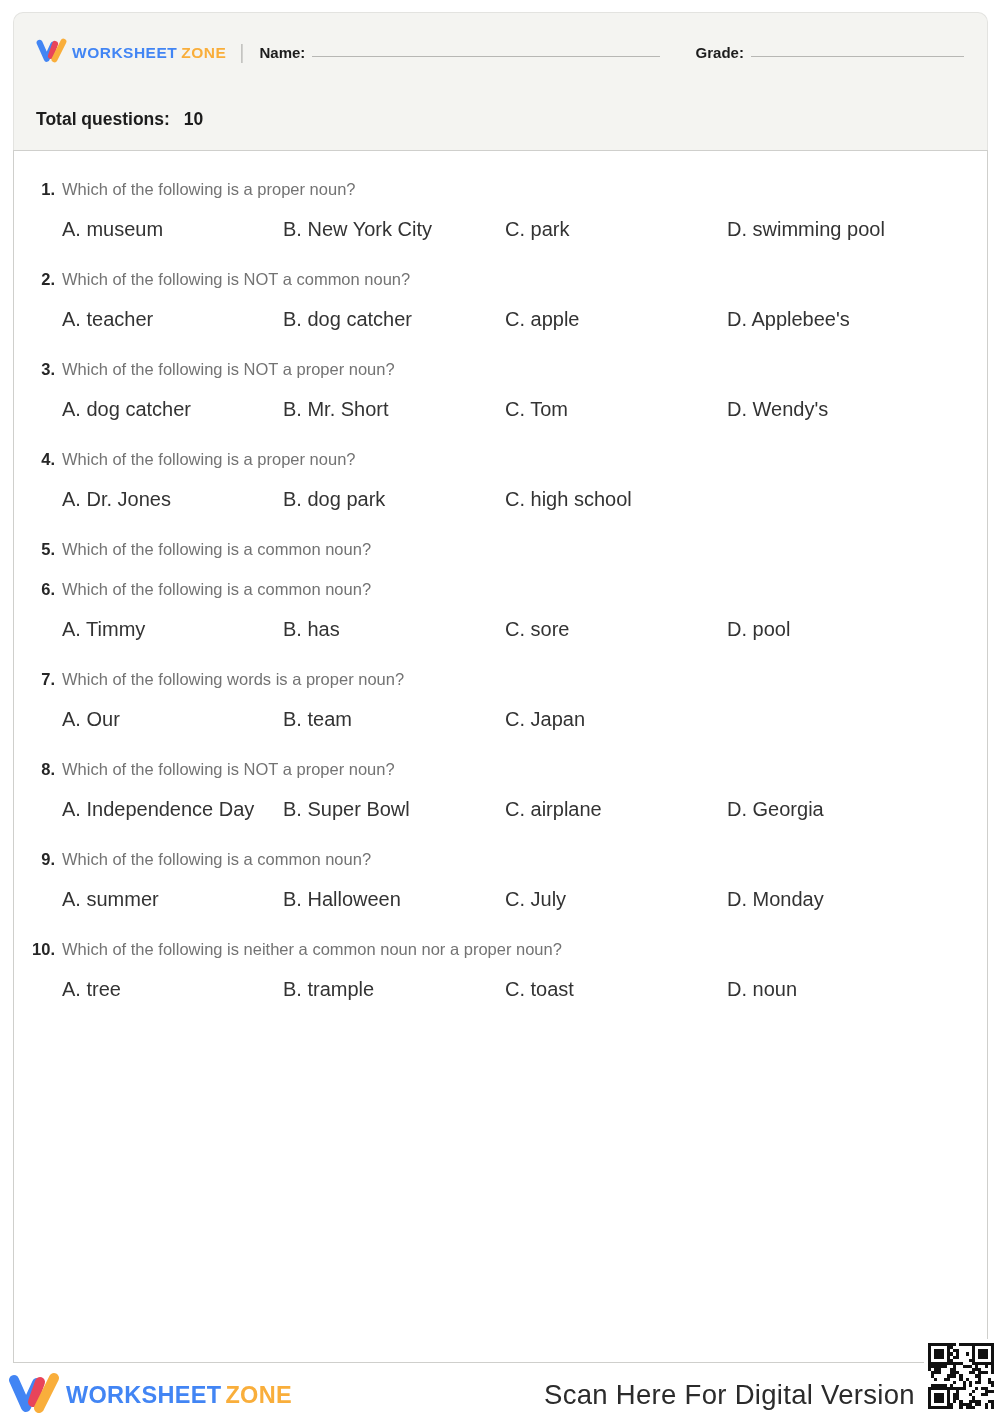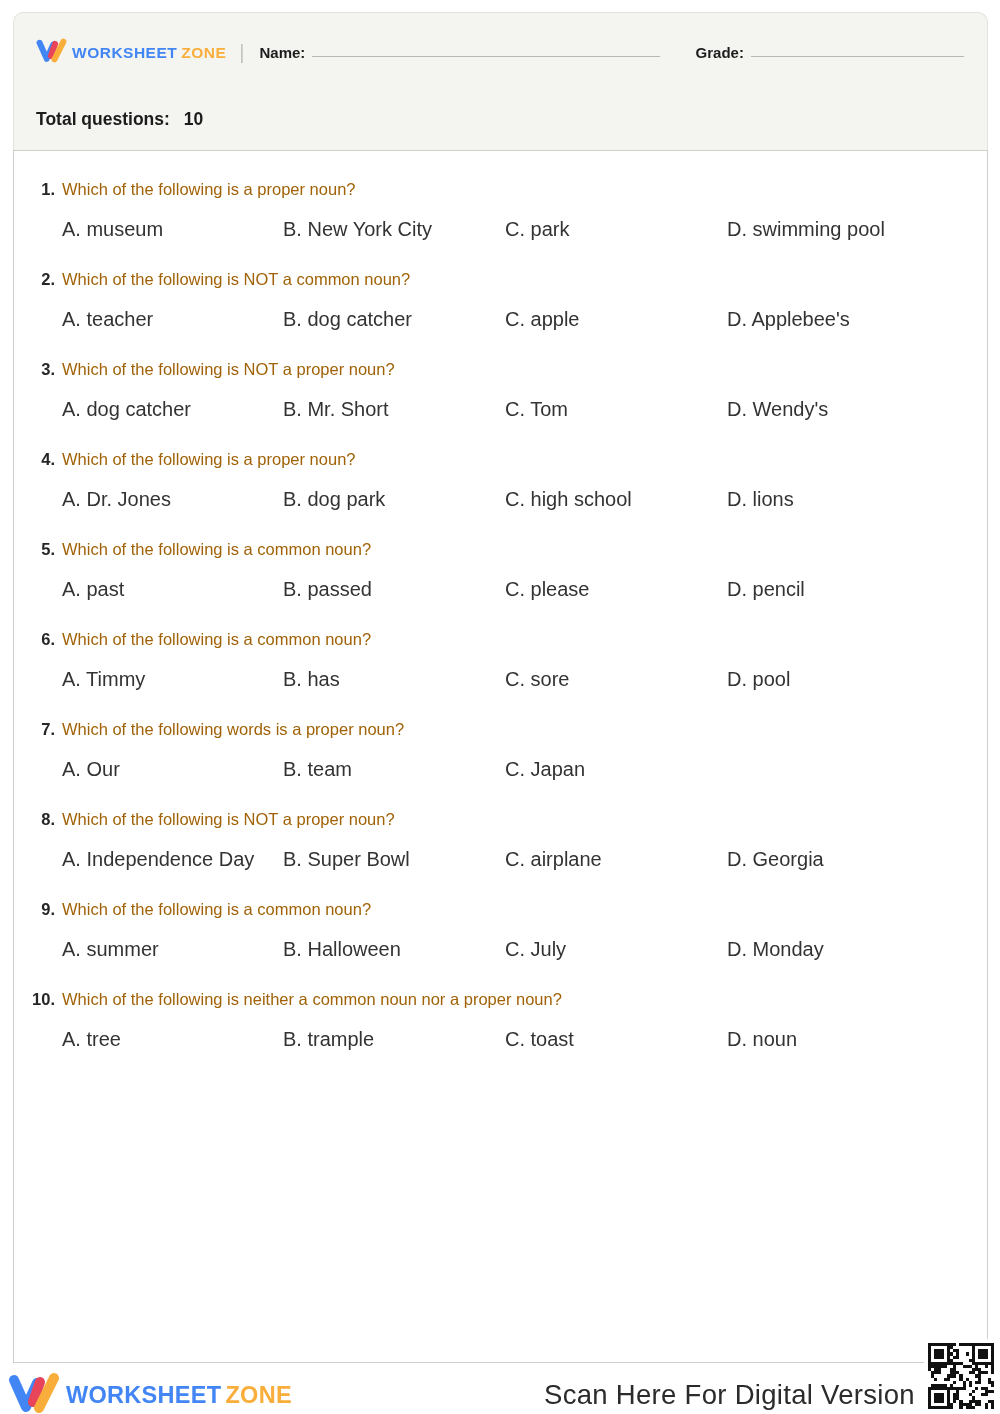--- a/index.html
+++ b/index.html
@@ -21,21 +21,21 @@
   .grade-label { margin-left:36px; }
   .grade-line { width:224px; margin-left:7px; }
   .total-row { position:absolute; left:22px; top:96px; font-size:17.5px; font-weight:700; color:#1c1c1c;text-align:right; }
   .total-row .val { margin-left:14px; }
 
   
   .qbox { position:absolute; left:13px; top:150px; width:975px; height:1213px;
     background:#ffffff; border:1px solid #cfcfcc; padding-top:27px; }
   .q-line { display:flex; font-size:16.5px; line-height:22px; margin-bottom:18px; }
   .q-num { width:48px; text-align:right; padding-right:7px; font-weight:700; color:#262626; flex:none; }
-  .q-text { color:#a16207; }
+  .q-text { color:#737373; }
   .q-options { display:flex; margin-left:48px; font-size:20px; line-height:22px; margin-bottom:28px; color:#333333; }
   .q-options .opt:nth-child(1){ width:221px; }
   .q-options .opt:nth-child(2){ width:222px; }
   .q-options .opt:nth-child(3){ width:222px; }
   .q-options .opt:nth-child(4){ flex:1; }
 
   
   .footer-logo { position:absolute; left:8px; top:1371px; display:flex; align-items:center; }
   .footer-logo .brand-text { font-size:23.5px; letter-spacing:.3px; margin-left:6px; }
   .scan-text { position:absolute; left:544px; top:1379px; font-size:27.5px; color:#2b2b2b; letter-spacing:.3px; }
@@ -112,35 +112,28 @@
 
   <div class="question">
     <div class="q-line">
       <span class="q-num">4.</span>
       <span class="q-text">Which of the following is a proper noun?</span>
     </div>
     <div class="q-options">
         <span class="opt">A. Dr. Jones</span>
         <span class="opt">B. dog park</span>
         <span class="opt">C. high school</span>
-        <span class="opt">D. lions</span>
       </div>
   </div>
 
   <div class="question">
     <div class="q-line">
       <span class="q-num">5.</span>
       <span class="q-text">Which of the following is a common noun?</span>
     </div>
-    <div class="q-options">
-        <span class="opt">A. past</span>
-        <span class="opt">B. passed</span>
-        <span class="opt">C. please</span>
-        <span class="opt">D. pencil</span>
-      </div>
   </div>
 
   <div class="question">
     <div class="q-line">
       <span class="q-num">6.</span>
       <span class="q-text">Which of the following is a common noun?</span>
     </div>
     <div class="q-options">
         <span class="opt">A. Timmy</span>
         <span class="opt">B. has</span>

